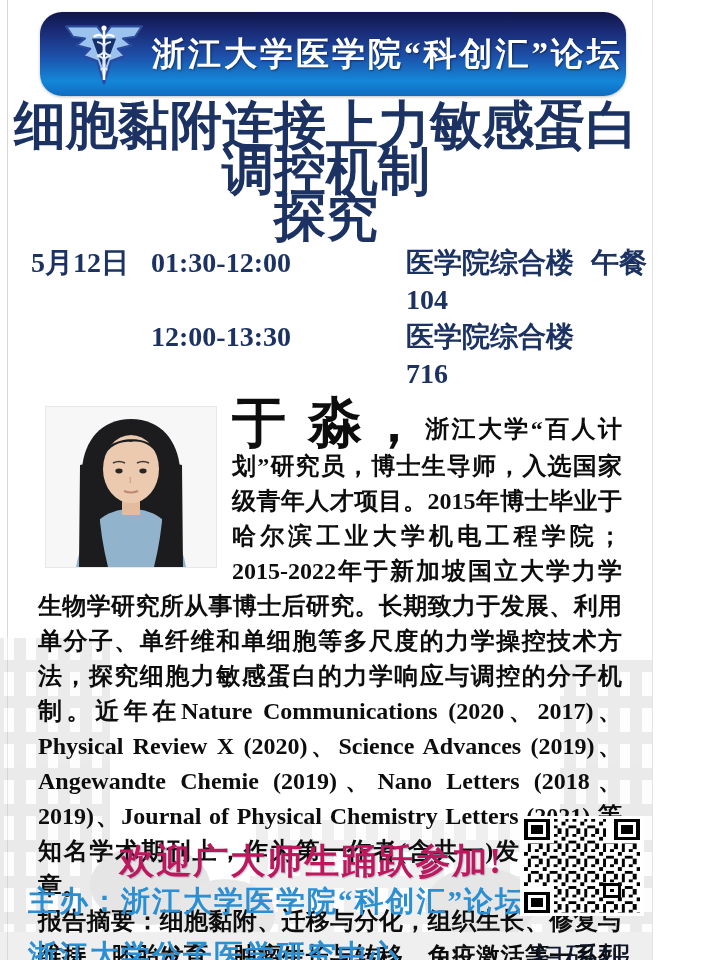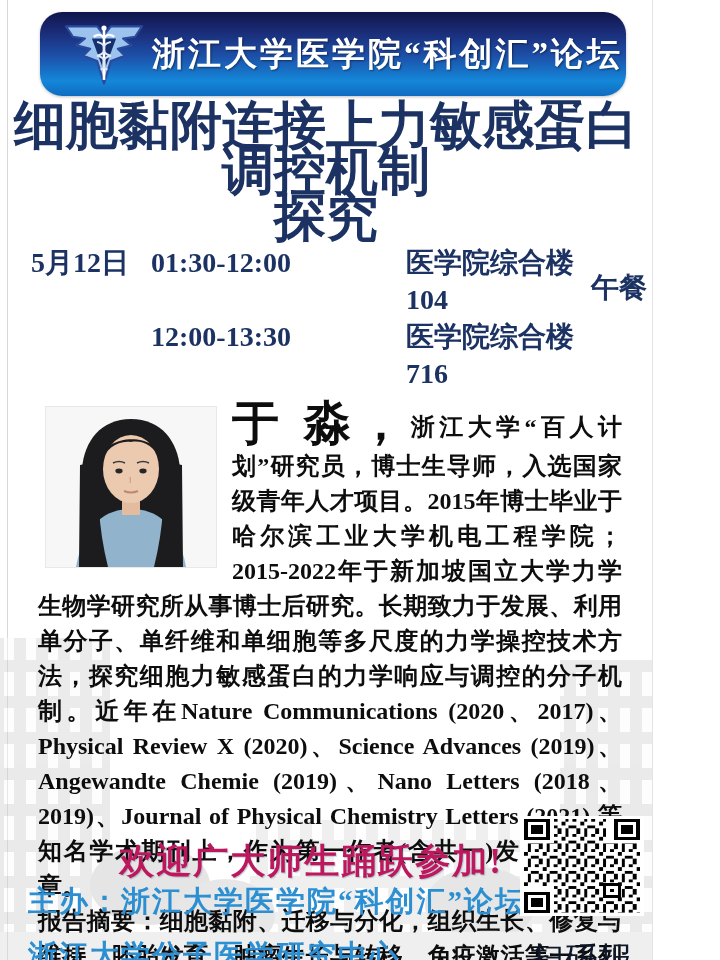--- a/index.html
+++ b/index.html
@@ -33,32 +33,32 @@
     font-size:52px;line-height:46px;z-index:2;position:relative;
   }
   .schedule{
     margin-top:3px;position:relative;z-index:2;
     display:grid;grid-template-columns:150px 215px 240px 75px;
     justify-content:center;color:#1b3263;font-weight:bold;font-size:28px;line-height:37px;
   }
   .sch-date{padding-left:45px;}
   .sch-time{padding-left:15px;}
   .sch-loc{padding-left:55px;}
-  .sch-item{padding-left:0;margin-top:25px;}
+  .sch-item{padding-left:0;}
 
   
   .content{
     position:relative;z-index:1;margin-top:5px;padding:0 30px 0 38px;
     color:#0d0d0d;font-weight:bold;font-size:24px;line-height:35px;text-align:justify;
   }
   .photo{
     float:left;width:170px;height:160px;margin:10px 16px 6px 8px;
     background:#f7f7f7;box-shadow:0 0 0 1px #e8e8e8;
   }
-  .speaker-name{font-size:47px;line-height:52px;vertical-align:-4px;letter-spacing:2px;}
+  .speaker-name{font-size:54px;line-height:52px;vertical-align:-4px;letter-spacing:2px;}
   p.bio,p.abstract{margin:0;}
 
   
   .welcome{
     position:absolute;left:28px;top:838px;width:566px;text-align:center;z-index:2;
     font-size:35px;font-weight:bold;color:#be185d;letter-spacing:2px;
     text-shadow:1px 1px 1px rgba(20,60,120,0.25);white-space:nowrap;
   }
   .host-line1,.host-line2{
     position:absolute;left:28px;width:566px;z-index:2;

